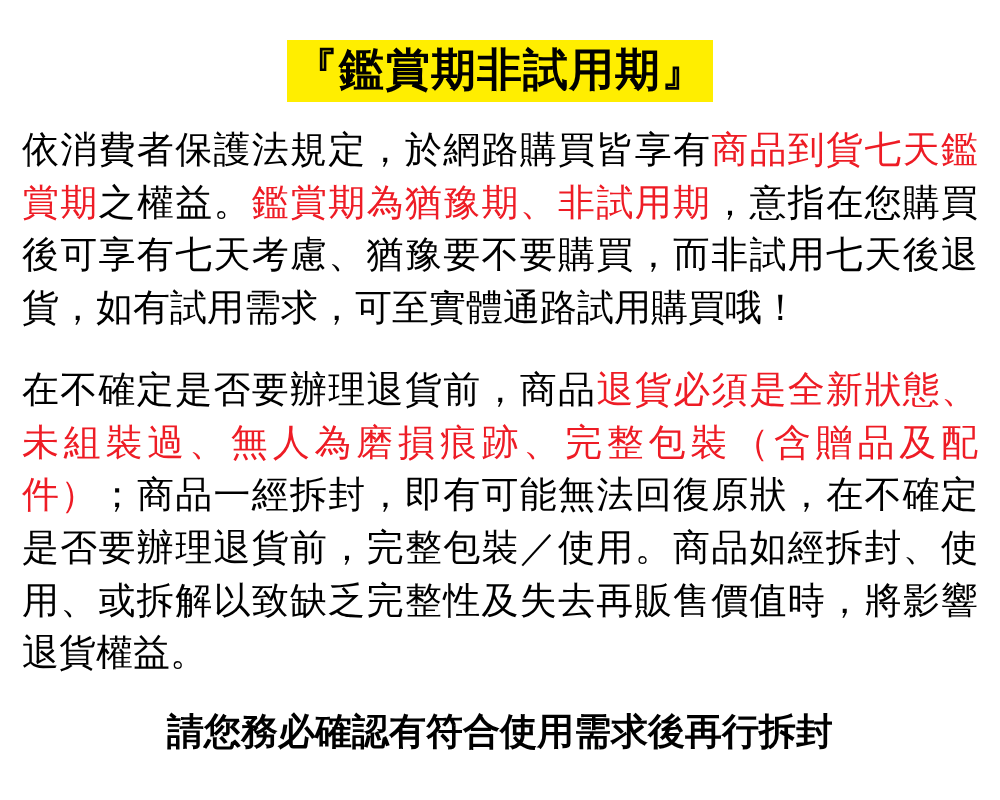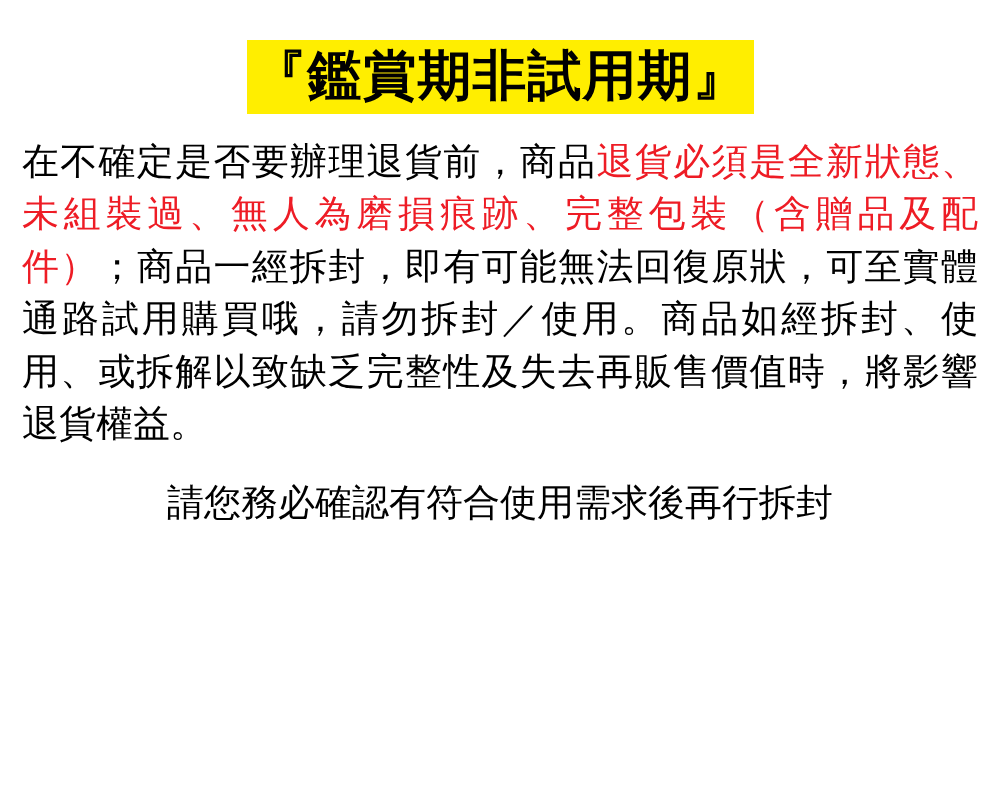--- a/index.html
+++ b/index.html
@@ -23,21 +23,21 @@
     background: #ffffff;
   }
   .title-row {
     text-align: center;
     margin-bottom: 22px;
   }
   .title {
     display: inline-block;
     background: #ffee00;
     color: #000000;
-    font-size: 54px;
+    font-size: 45px;
     font-weight: bold;
     line-height: 1.25;
     letter-spacing: 1px;
     padding: 2px 6px 4px 6px;
     white-space: nowrap;
   }
   .para {
     font-size: 37px;
     line-height: 1.42;
     letter-spacing: 0px;
@@ -50,30 +50,31 @@
     margin-bottom: 0;
   }
   .red {
     color: #ee1c25;
   }
   .footer {
     text-align: center;
     font-size: 37px;
     line-height: 1.4;
     margin-top: 26px;
-    font-weight: 400;
+    font-weight: 700;
   }
 </style>
 </head>
 <body>
 
 <div class="page">
 
   <div class="title-row">
     <span class="title">『鑑賞期非試用期』</span>
   </div>
 
+  <p class="para"><span>依消費者保護法規定，於網路購買皆享有</span><span class="red">商品到貨七天鑑賞期</span><span>之權益。</span><span class="red">鑑賞期為猶豫期、非試用期</span><span>，意指在您購買後可享有七天考慮、猶豫要不要購買，而非試用七天後退貨，如有試用需求，可至實體通路試用購買哦！</span></p>
 
-  <p class="para"><span>在不確定是否要辦理退貨前，商品</span><span class="red">退貨必須是全新狀態、未組裝過、無人為磨損痕跡、完整包裝（含贈品及配件）</span><span>；商品一經拆封，即有可能無法回復原狀，可至實體通路試用購買哦，請勿拆封／使用。商品如經拆封、使用、或拆解以致缺乏完整性及失去再販售價值時，將影響退貨權益。</span></p>
+  <p class="para"><span>在不確定是否要辦理退貨前，商品</span><span class="red">退貨必須是全新狀態、未組裝過、無人為磨損痕跡、完整包裝（含贈品及配件）</span><span>；商品一經拆封，即有可能無法回復原狀，在不確定是否要辦理退貨前，完整包裝／使用。商品如經拆封、使用、或拆解以致缺乏完整性及失去再販售價值時，將影響退貨權益。</span></p>
 
   <div class="footer">請您務必確認有符合使用需求後再行拆封</div>
 
 </div>
 
 </body></html>

